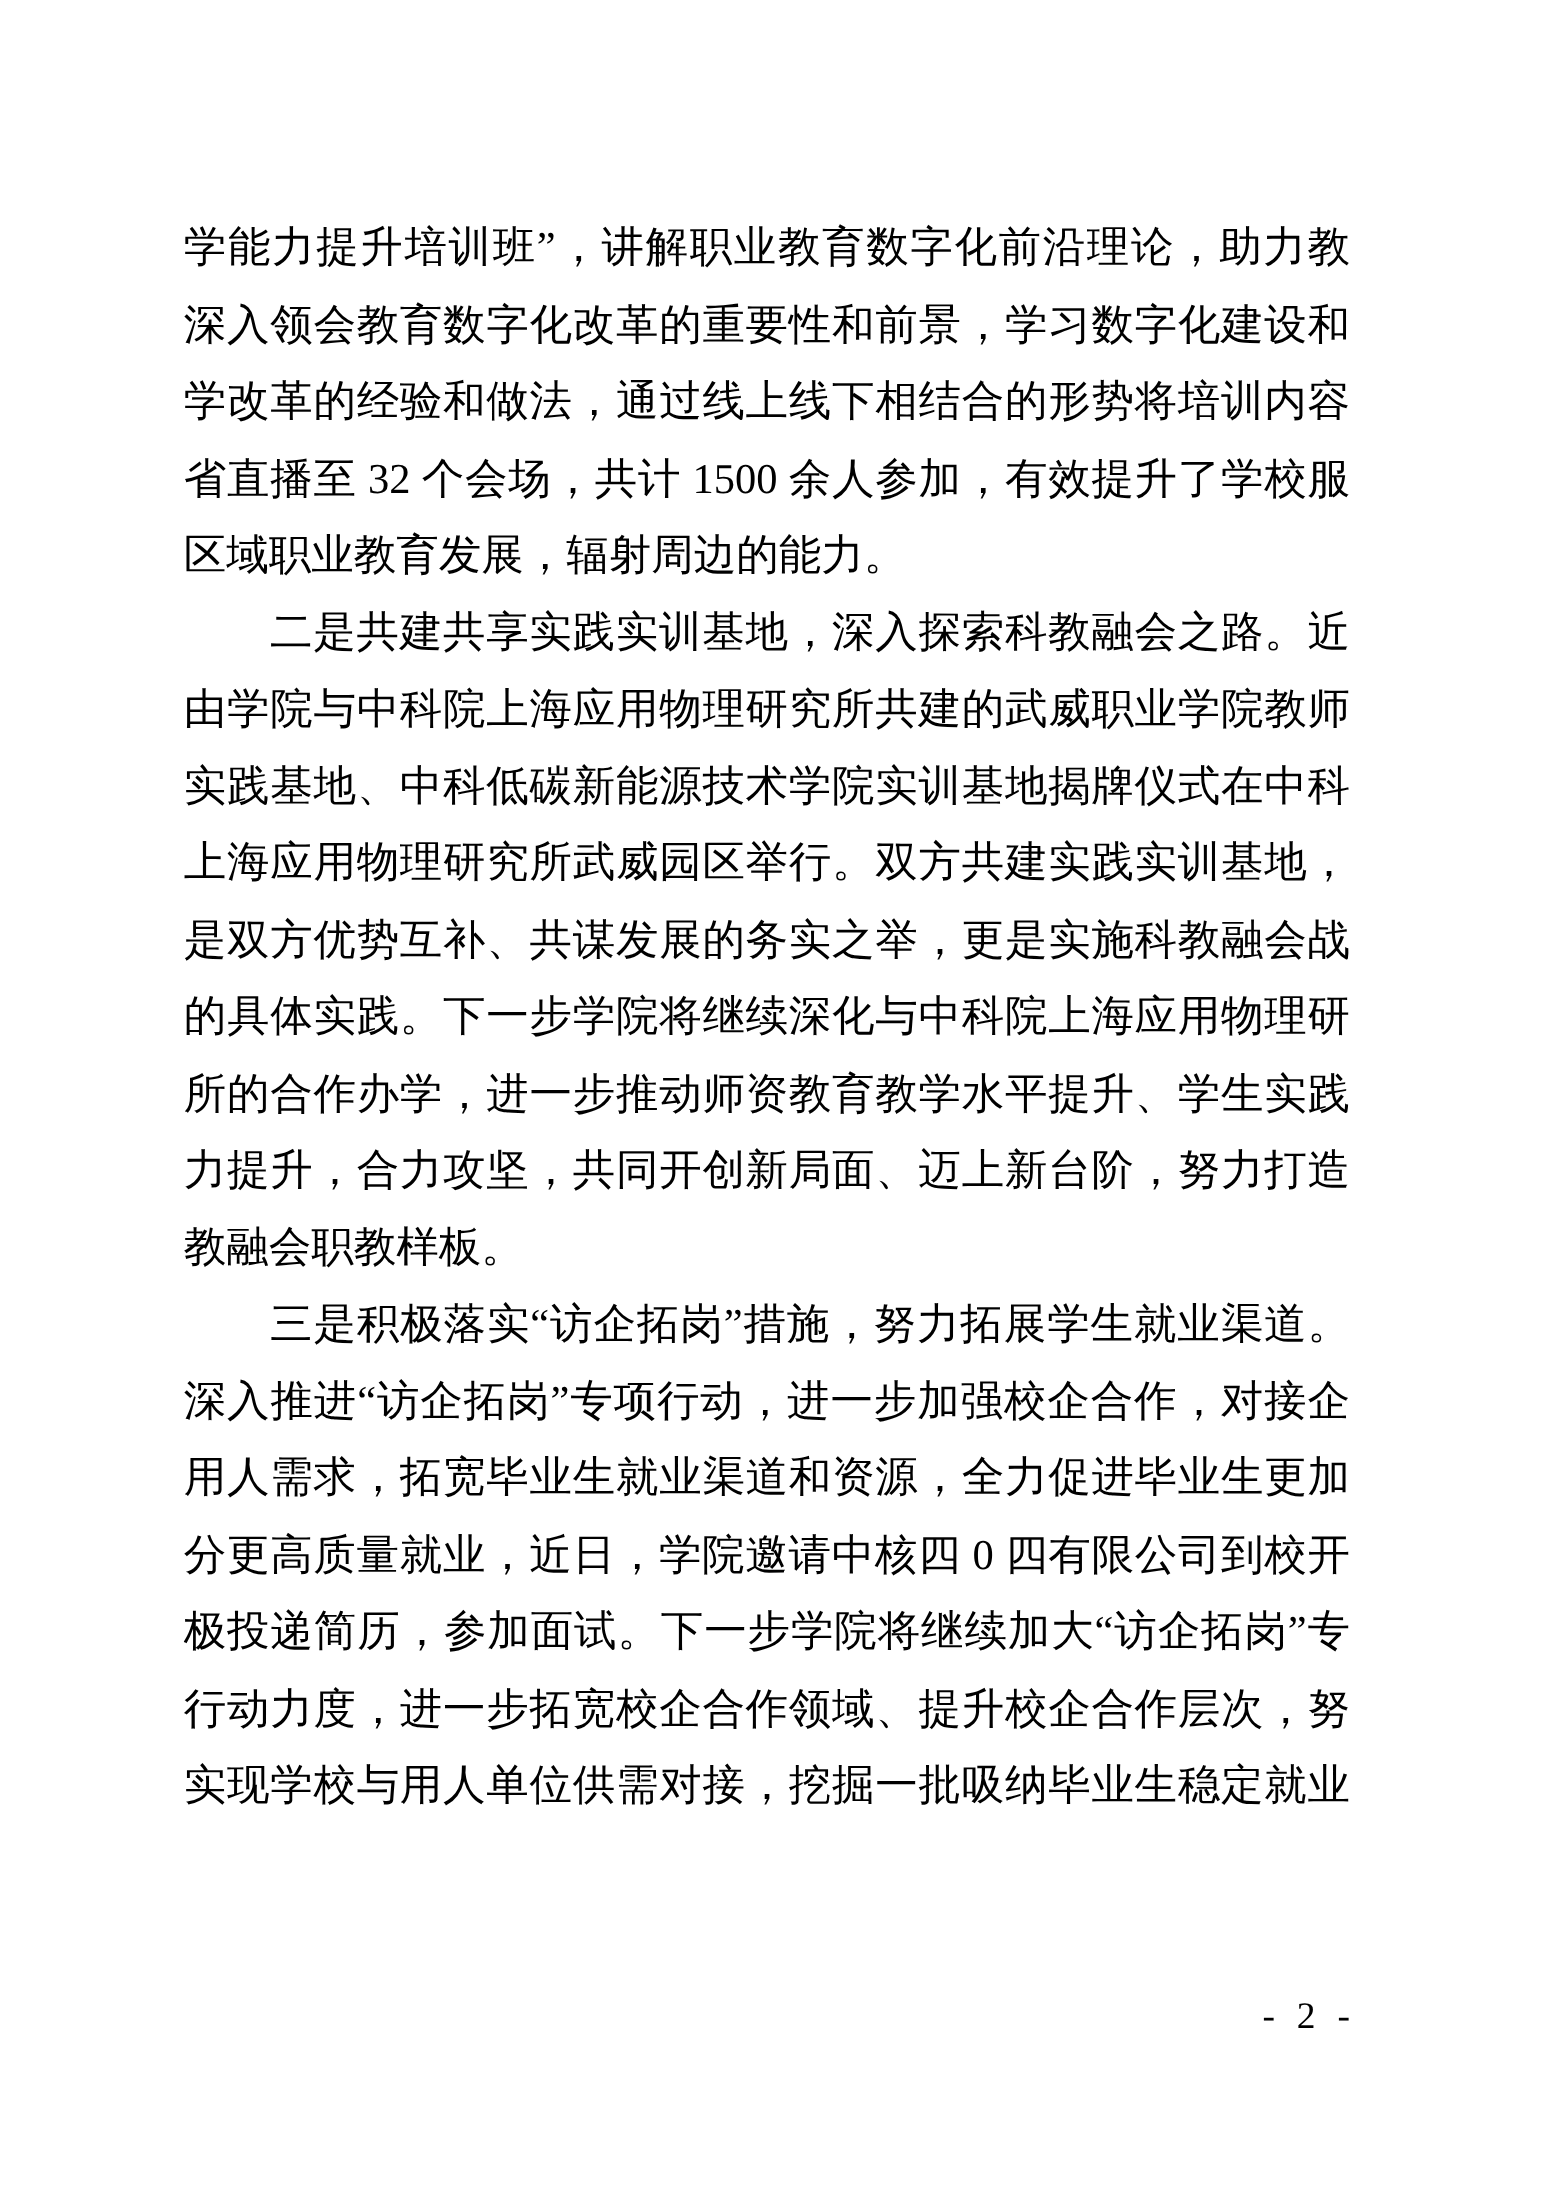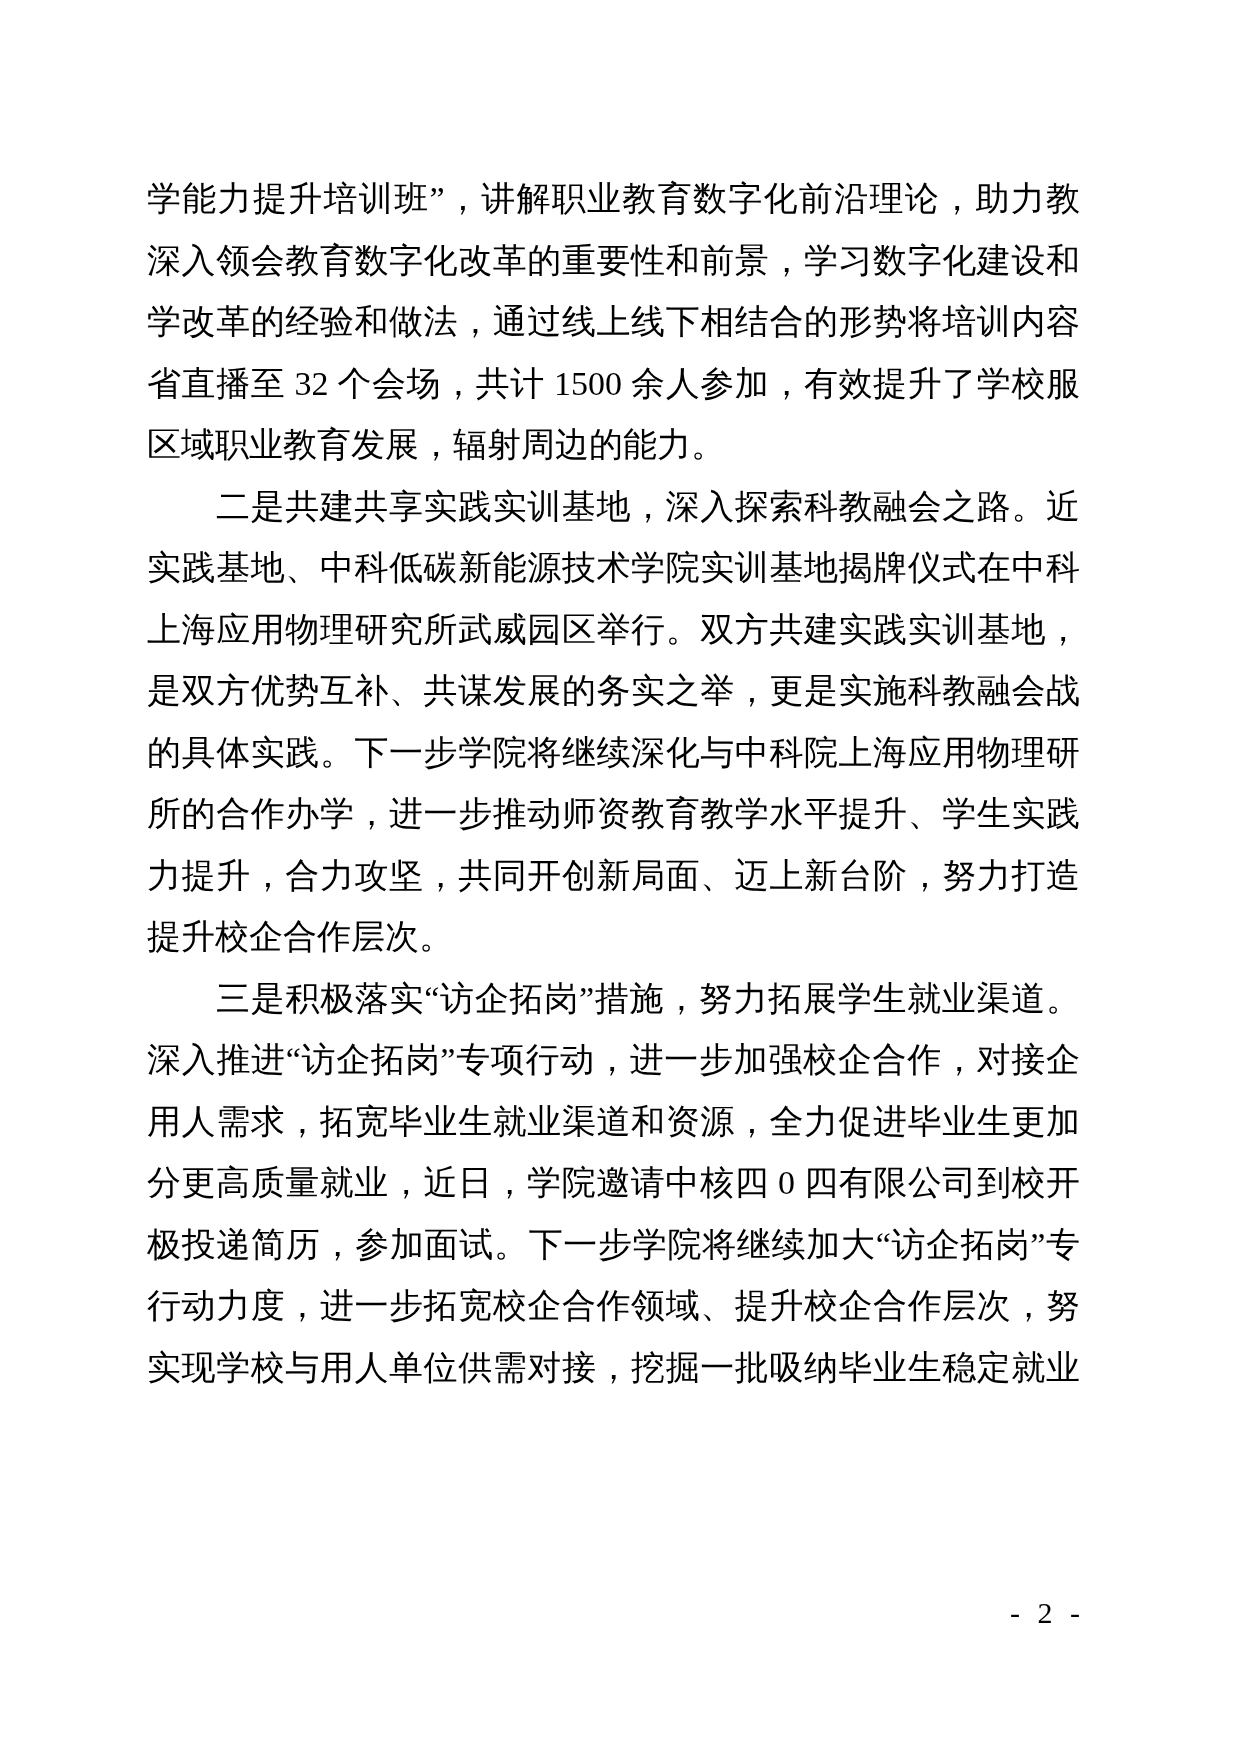--- a/index.html
+++ b/index.html
@@ -65,27 +65,28 @@
     <div class="para">
       <div class="line">学能力提升培训班”，讲解职业教育数字化前沿理论，助力教师</div>
       <div class="line">深入领会教育数字化改革的重要性和前景，学习数字化建设和教</div>
       <div class="line">学改革的经验和做法，通过线上线下相结合的形势将培训内容跨</div>
       <div class="line">省直播至 32 个会场，共计 1500 余人参加，有效提升了学校服务</div>
       <div class="line short">区域职业教育发展，辐射周边的能力。</div>
     </div>
 
     <div class="para">
       <div class="line indent">二是共建共享实践实训基地，深入探索科教融会之路。近日，</div>
+      <div class="line">由学院与中科院上海应用物理研究所共建的武威职业学院教师</div>
       <div class="line">实践基地、中科低碳新能源技术学院实训基地揭牌仪式在中科院</div>
       <div class="line">上海应用物理研究所武威园区举行。双方共建实践实训基地，既</div>
       <div class="line">是双方优势互补、共谋发展的务实之举，更是实施科教融会战略</div>
       <div class="line">的具体实践。下一步学院将继续深化与中科院上海应用物理研究</div>
       <div class="line">所的合作办学，进一步推动师资教育教学水平提升、学生实践能</div>
       <div class="line">力提升，合力攻坚，共同开创新局面、迈上新台阶，努力打造科</div>
-      <div class="line short">提升校企合作层次。</div>
+      <div class="line short">教融会职教样板。</div>
     </div>
 
     <div class="para">
       <div class="line indent">三是积极落实“访企拓岗”措施，努力拓展学生就业渠道。为</div>
       <div class="line">深入推进“访企拓岗”专项行动，进一步加强校企合作，对接企业</div>
       <div class="line">用人需求，拓宽毕业生就业渠道和资源，全力促进毕业生更加充</div>
       <div class="line">分更高质量就业，近日，学院邀请中核四 0 四有限公司到校开展</div>
       <div class="line">极投递简历，参加面试。下一步学院将继续加大“访企拓岗”专项</div>
       <div class="line">行动力度，进一步拓宽校企合作领域、提升校企合作层次，努力</div>
       <div class="line">实现学校与用人单位供需对接，挖掘一批吸纳毕业生稳定就业的</div>

